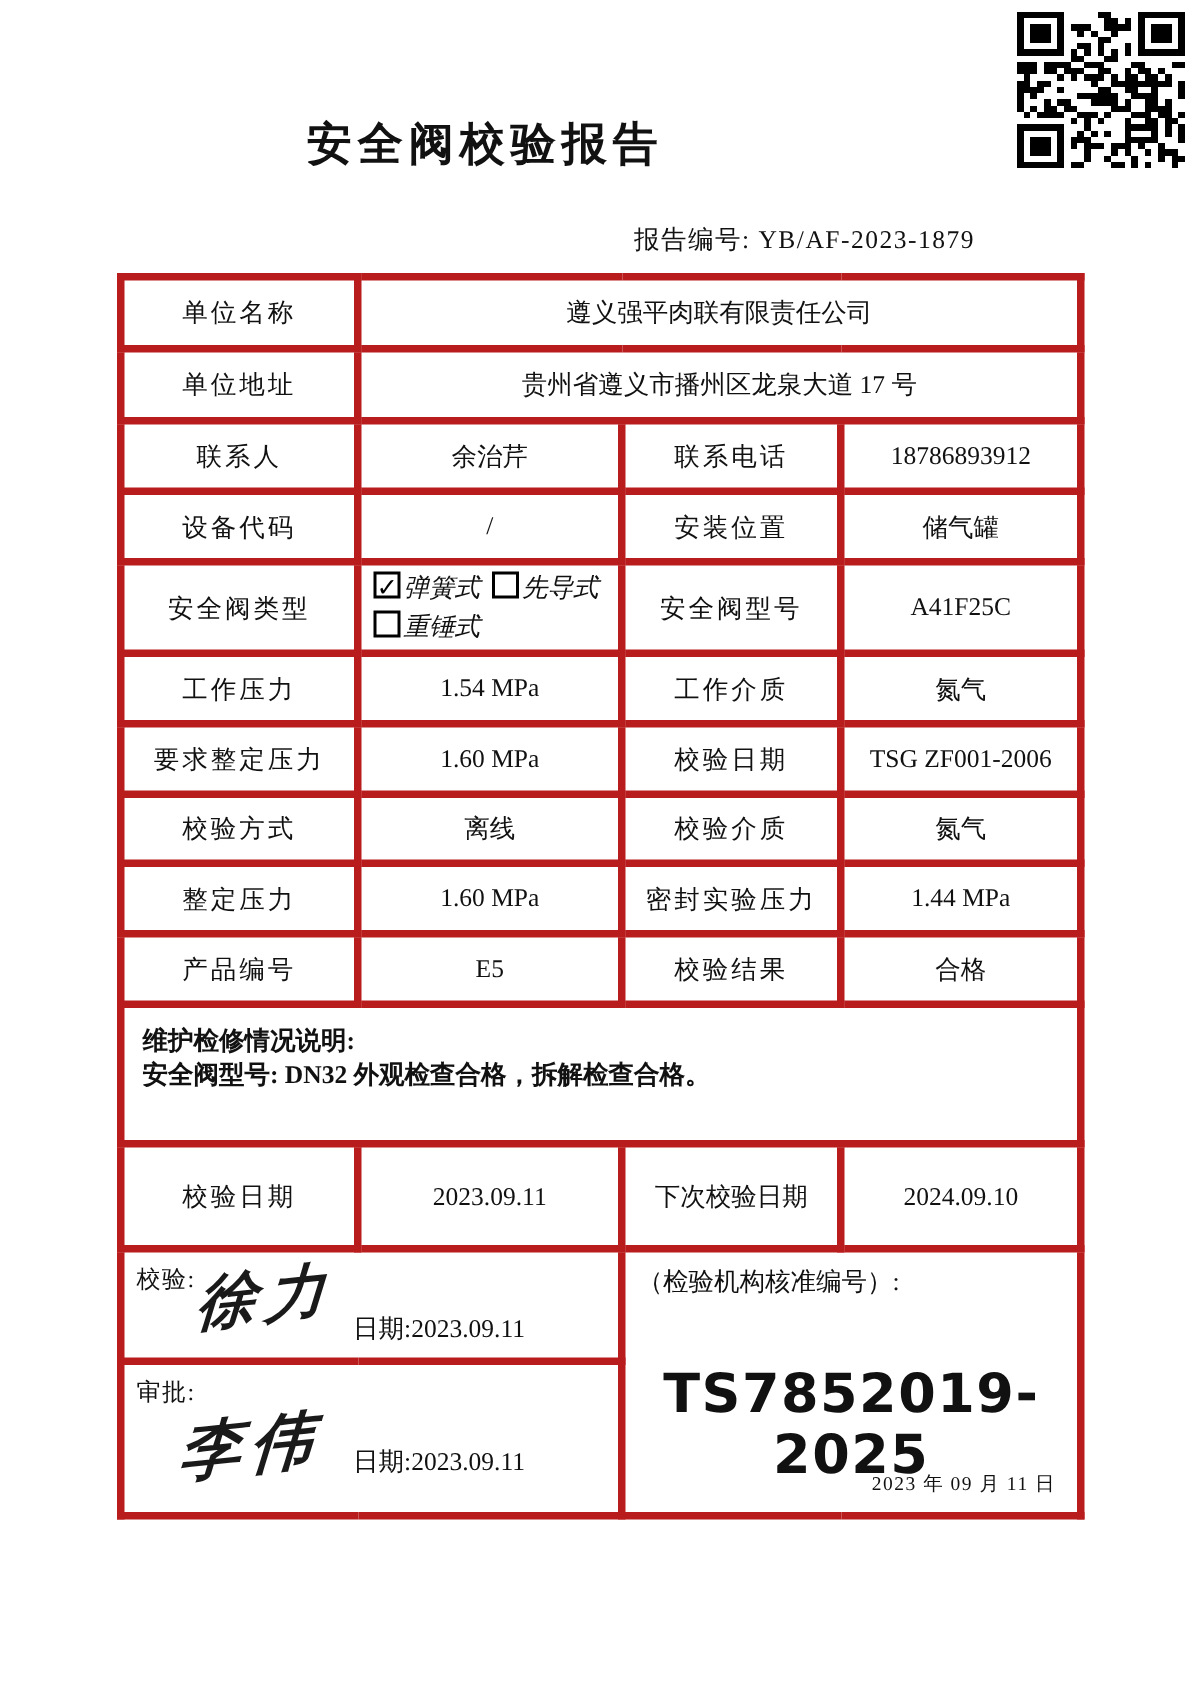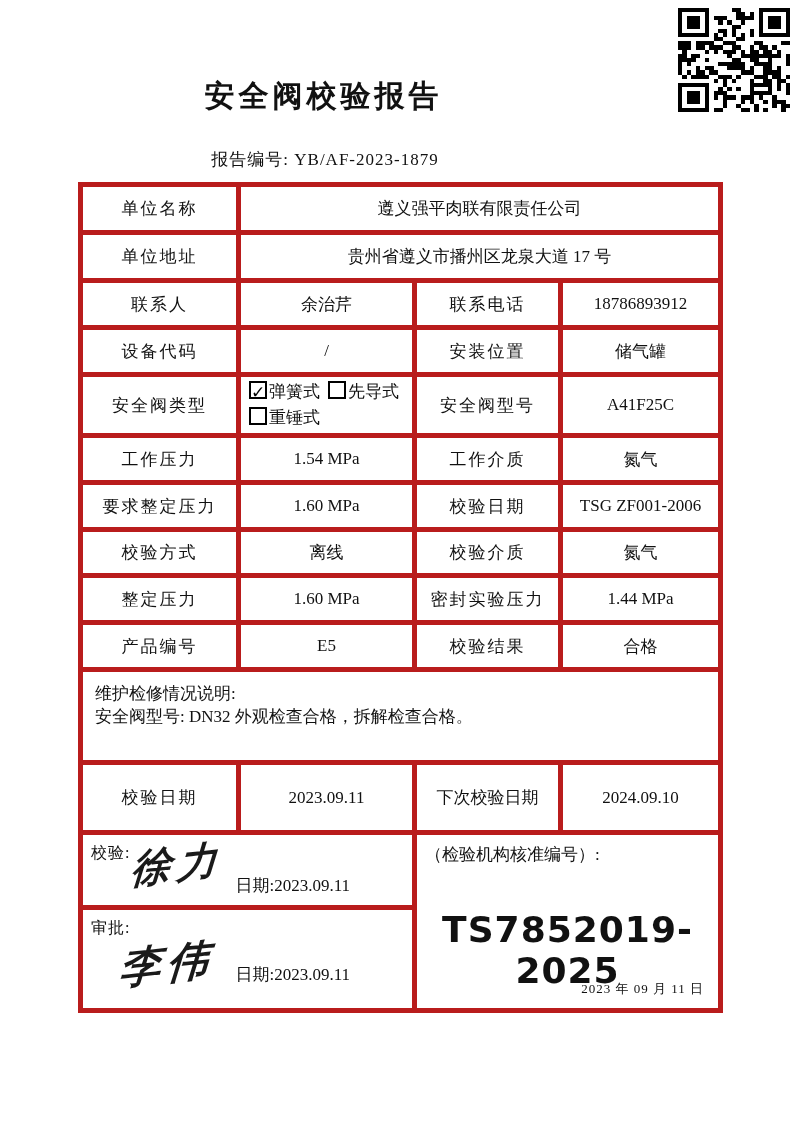--- a/index.html
+++ b/index.html
@@ -7,40 +7,40 @@
     width:793px;height:1122px;background:#ffffff;position:relative;
     font-family:"Liberation Serif","DejaVu Serif",serif;color:#111;
     -webkit-font-smoothing:antialiased;
   }
   .page{position:absolute;inset:0;background:#fff;}
   .title{
     position:absolute;top:76px;left:0;width:647px;text-align:center;
     font-size:30px;font-weight:bold;letter-spacing:4px;
   }
   .report-no{
-    position:absolute;top:148px;left:0;width:650px;text-align:center;
+    position:absolute;top:148px;left:0;width:650px;text-align:right;
     font-size:17px;letter-spacing:1px;
   }
   .qr{position:absolute;top:8px;left:678px;width:112px;height:104px;}
   table.main{
     position:absolute;top:182px;left:78px;width:640px;
     border-collapse:collapse;table-layout:fixed;
     border:2px solid #000;
   }
   td{
     border:5px solid #b91c1c;text-align:center;vertical-align:middle;
     font-size:17px;padding:2px 4px;overflow:hidden;
   }
   td.lbl{letter-spacing:2px;}
   .r48{height:48px}.r47{height:47px}.r46{height:46px}.r56{height:56px}
   .r93{height:93px}.r70{height:70px}.r75{height:75px}.r103{height:103px}
-  td.note{text-align:left;vertical-align:top;padding:10px 12px;}
+  td.note{text-align:left;vertical-align:top;padding:10px 12px;font-weight:bold;}
   .note-line2{}
   .cbx-cell{text-align:left;padding-left:8px;line-height:26px;}
-  .cbx-item{white-space:nowrap;margin-right:8px;}
+  .cbx-item{white-space:nowrap;margin-right:8px;font-style:italic;}
   .cbx{
     display:inline-block;width:14px;height:14px;border:2px solid #000;
     vertical-align:-2px;margin-right:2px;position:relative;background:#fff;
     font-size:0;
   }
   .cbx[data-checked="true"]::before{
     content:"\2713";position:absolute;left:0px;top:-4px;font-size:17px;
     font-weight:bold;color:#000;font-family:"DejaVu Sans",sans-serif;
   }
   td.sig-cell{position:relative;text-align:left;vertical-align:top;padding:0;}

